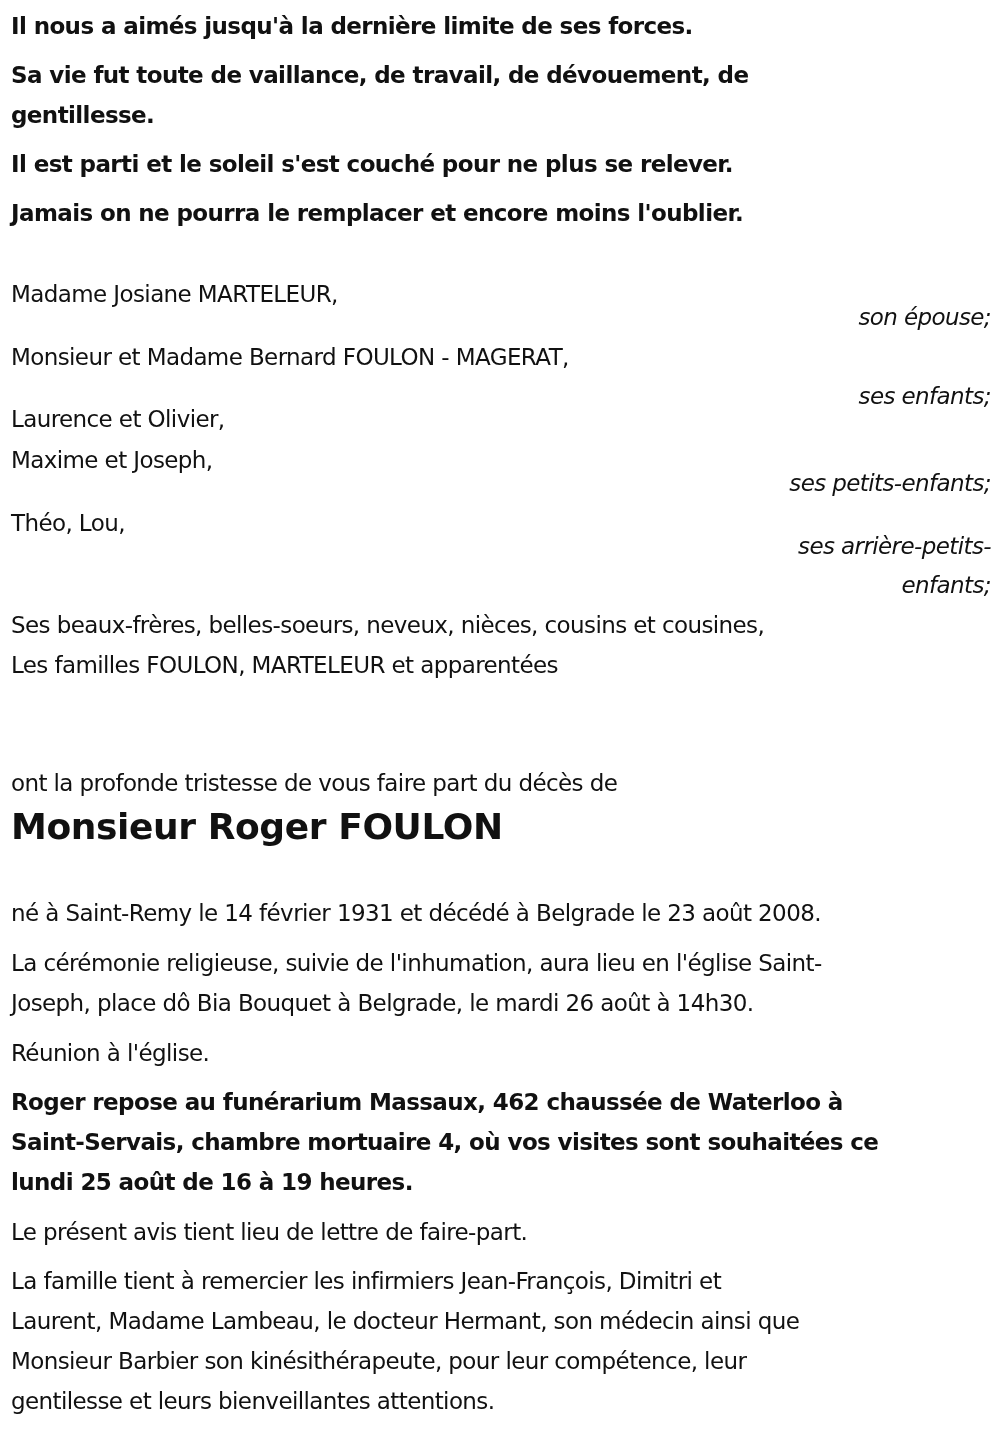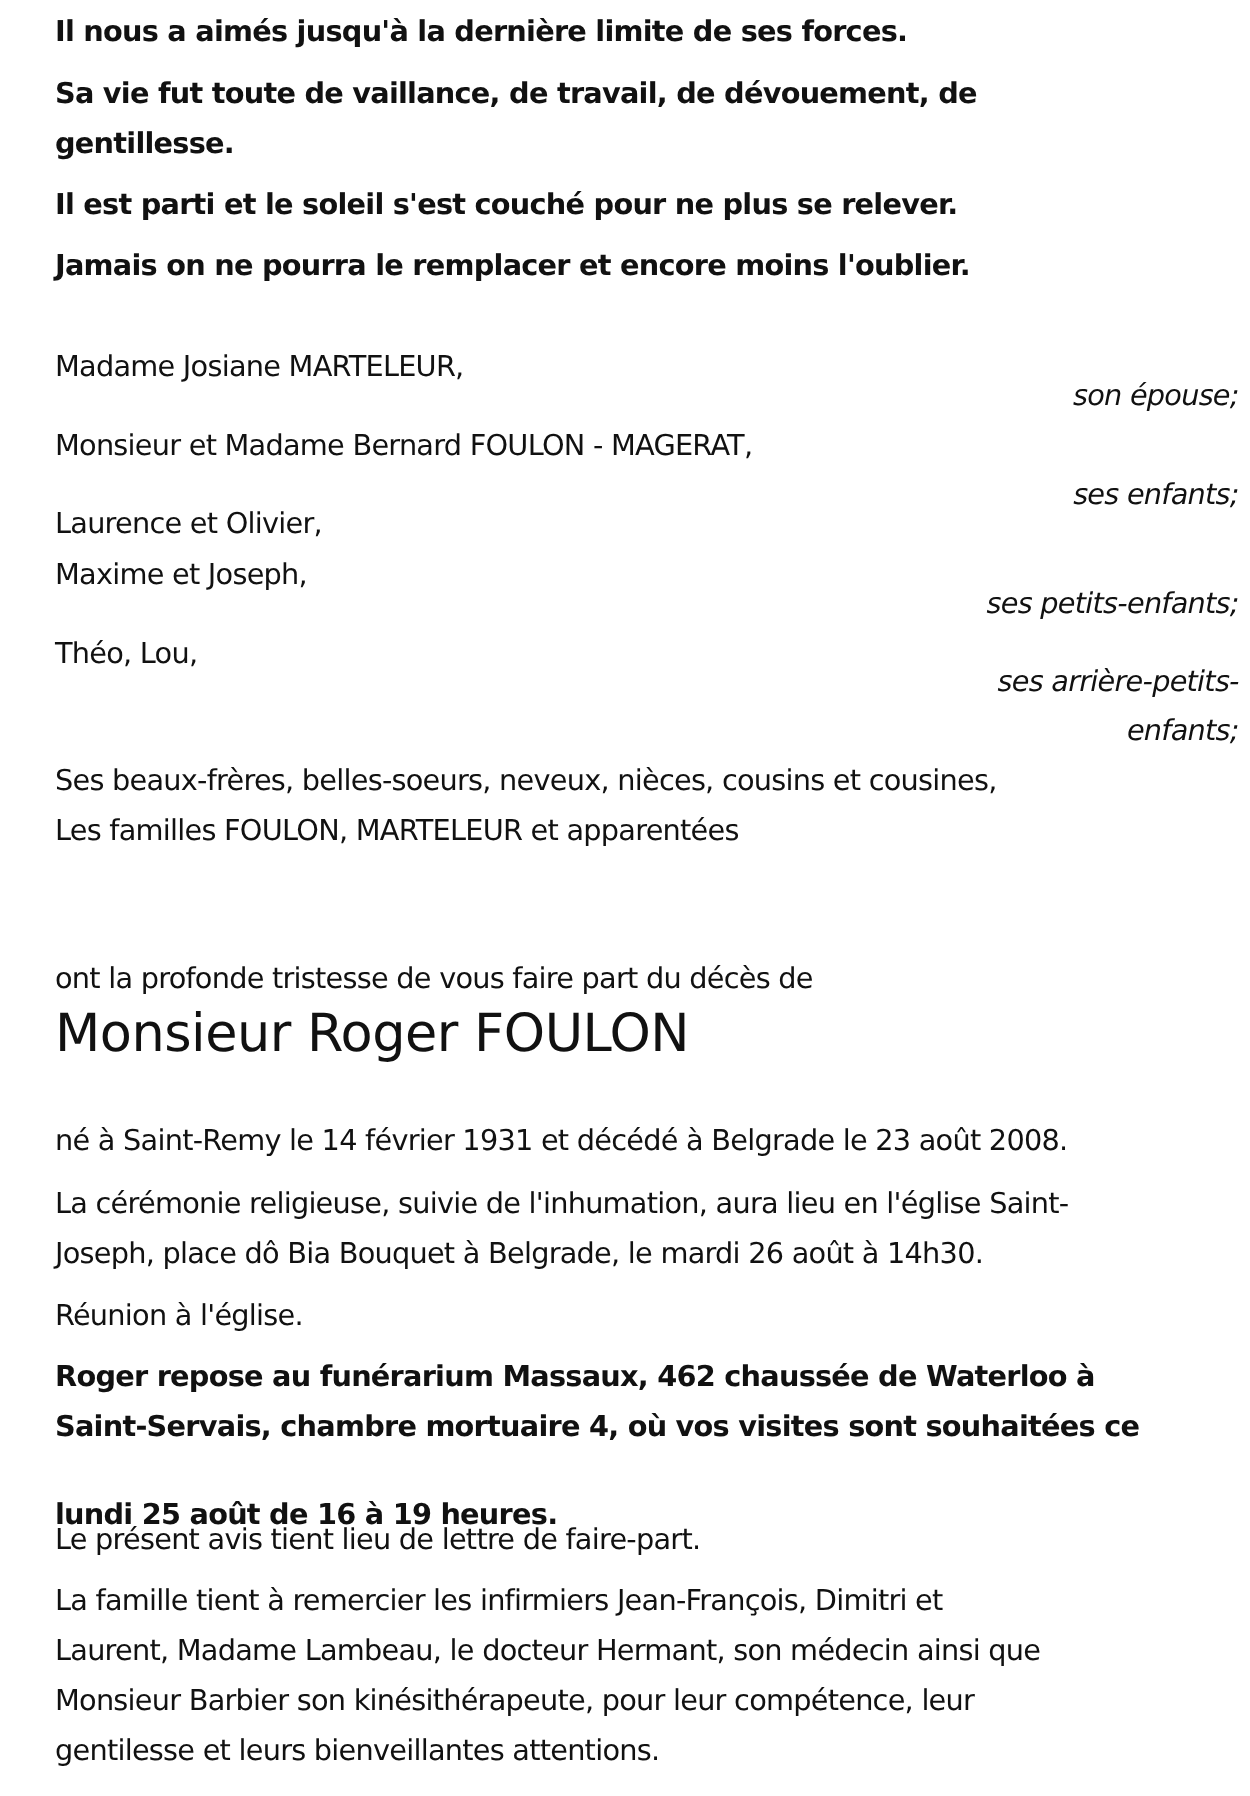--- a/index.html
+++ b/index.html
@@ -6,24 +6,24 @@
   body {
     width: 1000px; height: 1437px; overflow: hidden;
     font-family: "DejaVu Sans", sans-serif;
     color: #111111;
     font-size: 23px;
     letter-spacing: -0.6px;
     position: relative;
   }
   .doc { position: absolute; left: 11px; top: 0; width: 980px; }
   p { margin: 0; }
-  .line { position: absolute; left: 0; white-space: nowrap; line-height: 40px; margin-left: 33px; }
+  .line { position: absolute; left: 0; white-space: nowrap; line-height: 40px; }
   .bold { font-weight: bold; }
   .right { position: absolute; right: 0; white-space: nowrap; font-style: italic; text-align: left; line-height: 38px; }
-  .title { font-weight: normal; font-size: 42px; letter-spacing: -0.4px; line-height: 50px; }
+  .title { font-weight: bold; font-size: 36px; letter-spacing: -0.4px; line-height: 50px; }
 </style>
 </head>
 <body>
 
 <div class="doc">
 
   <div>
     <p class="line bold" style="top:6px">Il nous a aimés jusqu'à la dernière limite de ses forces.</p>
     <p class="line bold" style="top:55px">Sa vie fut toute de vaillance, de travail, de dévouement, de</p>
     <p class="line bold" style="top:95px">gentillesse.</p>
@@ -59,21 +59,21 @@
   <div>
     <p class="line" style="top:893px">né à Saint-Remy le 14 février 1931 et décédé à Belgrade le 23 août 2008.</p>
 
     <p class="line" style="top:943px">La cérémonie religieuse, suivie de l'inhumation, aura lieu en l'église Saint-</p>
     <p class="line" style="top:983px">Joseph, place dô Bia Bouquet à Belgrade, le mardi 26 août à 14h30.</p>
 
     <p class="line" style="top:1033px">Réunion à l'église.</p>
 
     <p class="line bold" style="top:1082px">Roger repose au funérarium Massaux, 462 chaussée de Waterloo à</p>
     <p class="line bold" style="top:1122px">Saint-Servais, chambre mortuaire 4, où vos visites sont souhaitées ce</p>
-    <p class="line bold" style="top:1192px">lundi 25 août de 16 à 19 heures.</p>
+    <p class="line bold" style="top:1162px">lundi 25 août de 16 à 19 heures.</p>
 
     <p class="line" style="top:1212px">Le présent avis tient lieu de lettre de faire-part.</p>
 
     <p class="line" style="top:1261px">La famille tient à remercier les infirmiers Jean-François, Dimitri et</p>
     <p class="line" style="top:1301px">Laurent, Madame Lambeau, le docteur Hermant, son médecin ainsi que</p>
     <p class="line" style="top:1341px">Monsieur Barbier son kinésithérapeute, pour leur compétence, leur</p>
     <p class="line" style="top:1381px">gentilesse et leurs bienveillantes attentions.</p>
   </div>
 </div>
 

